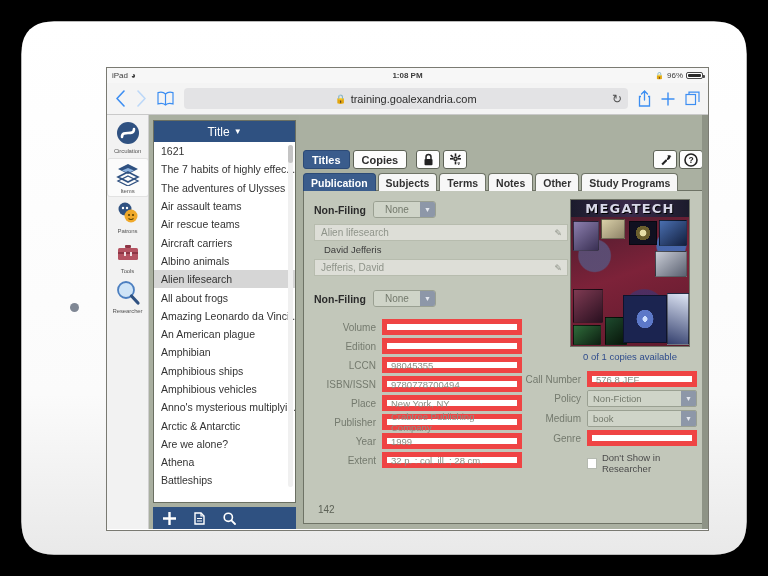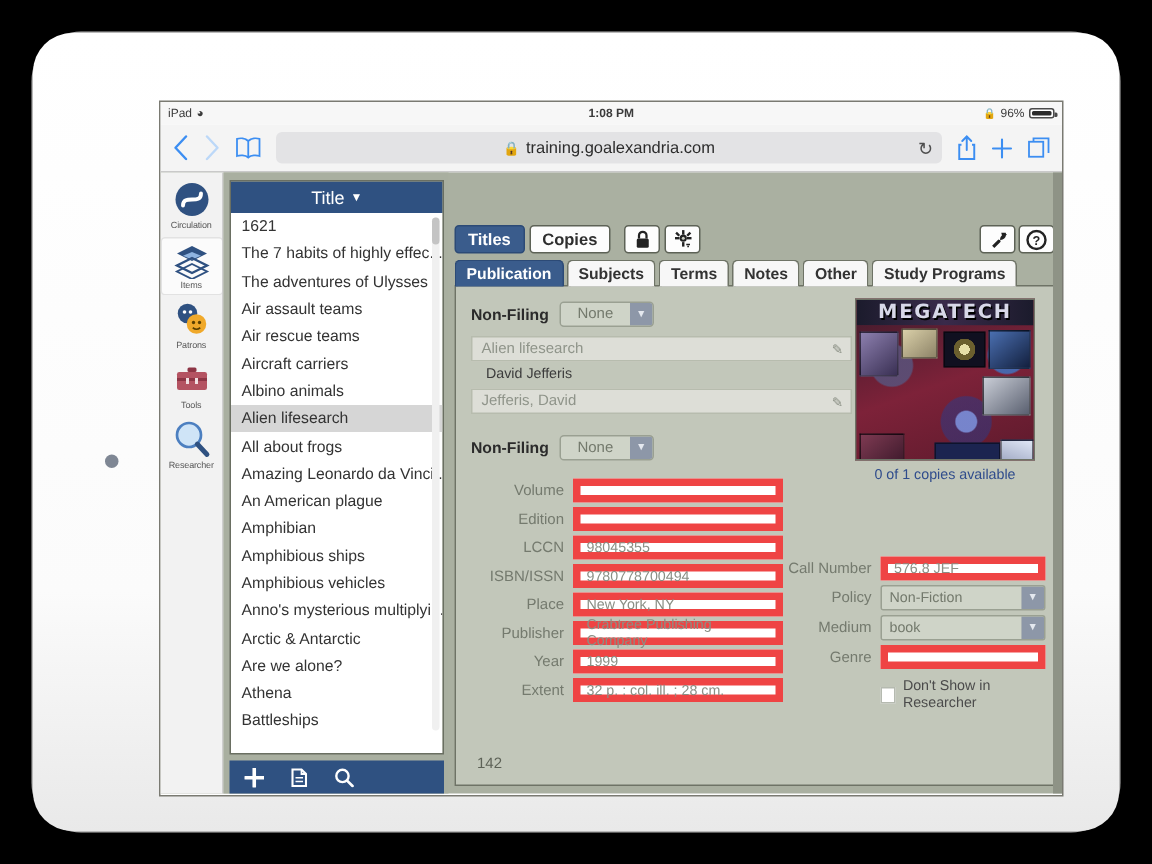--- a/index.html
+++ b/index.html
@@ -333,21 +333,21 @@
   .checklabel { font-size: 9.5px; color: #4b4b4b; }
 
   
   #cover-wrap {
     position: absolute;
     right: 12px; top: 8px;
     width: 120px;
     text-align: center;
   }
   #cover {
-    width: 120px; height: 108px;
+    width: 120px; height: 148px;
     border: 1px solid #6e7366;
     background: #6d1d33;
     position: relative; overflow: hidden;
   }
   #cover .band-top {
     position:absolute; left:0; right:0; top:0; height: 17px;
     background: linear-gradient(90deg,#1b1b2c,#3a2a4a,#1b1b2c);
     color: #d8d8e8; font-size: 13px; font-weight: bold;
     letter-spacing: 1.2px; display:flex; align-items:center; justify-content:center;
     text-shadow: 1px 1px 0 #000;

